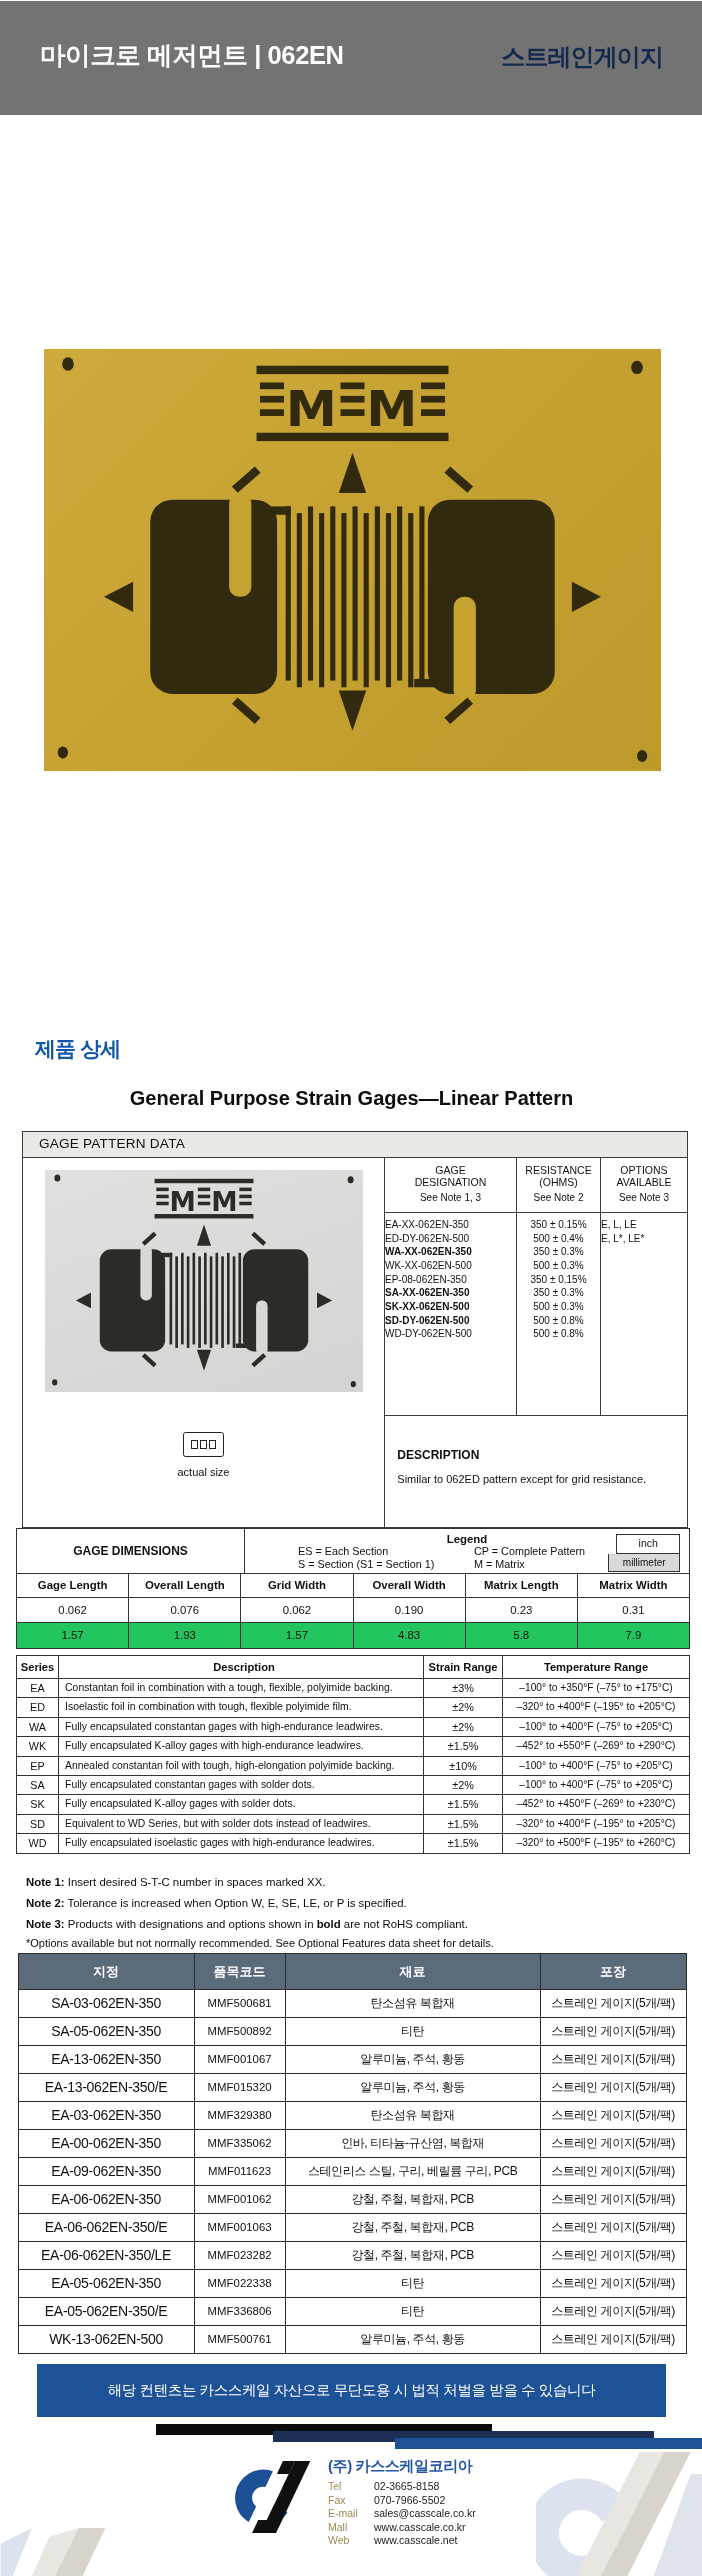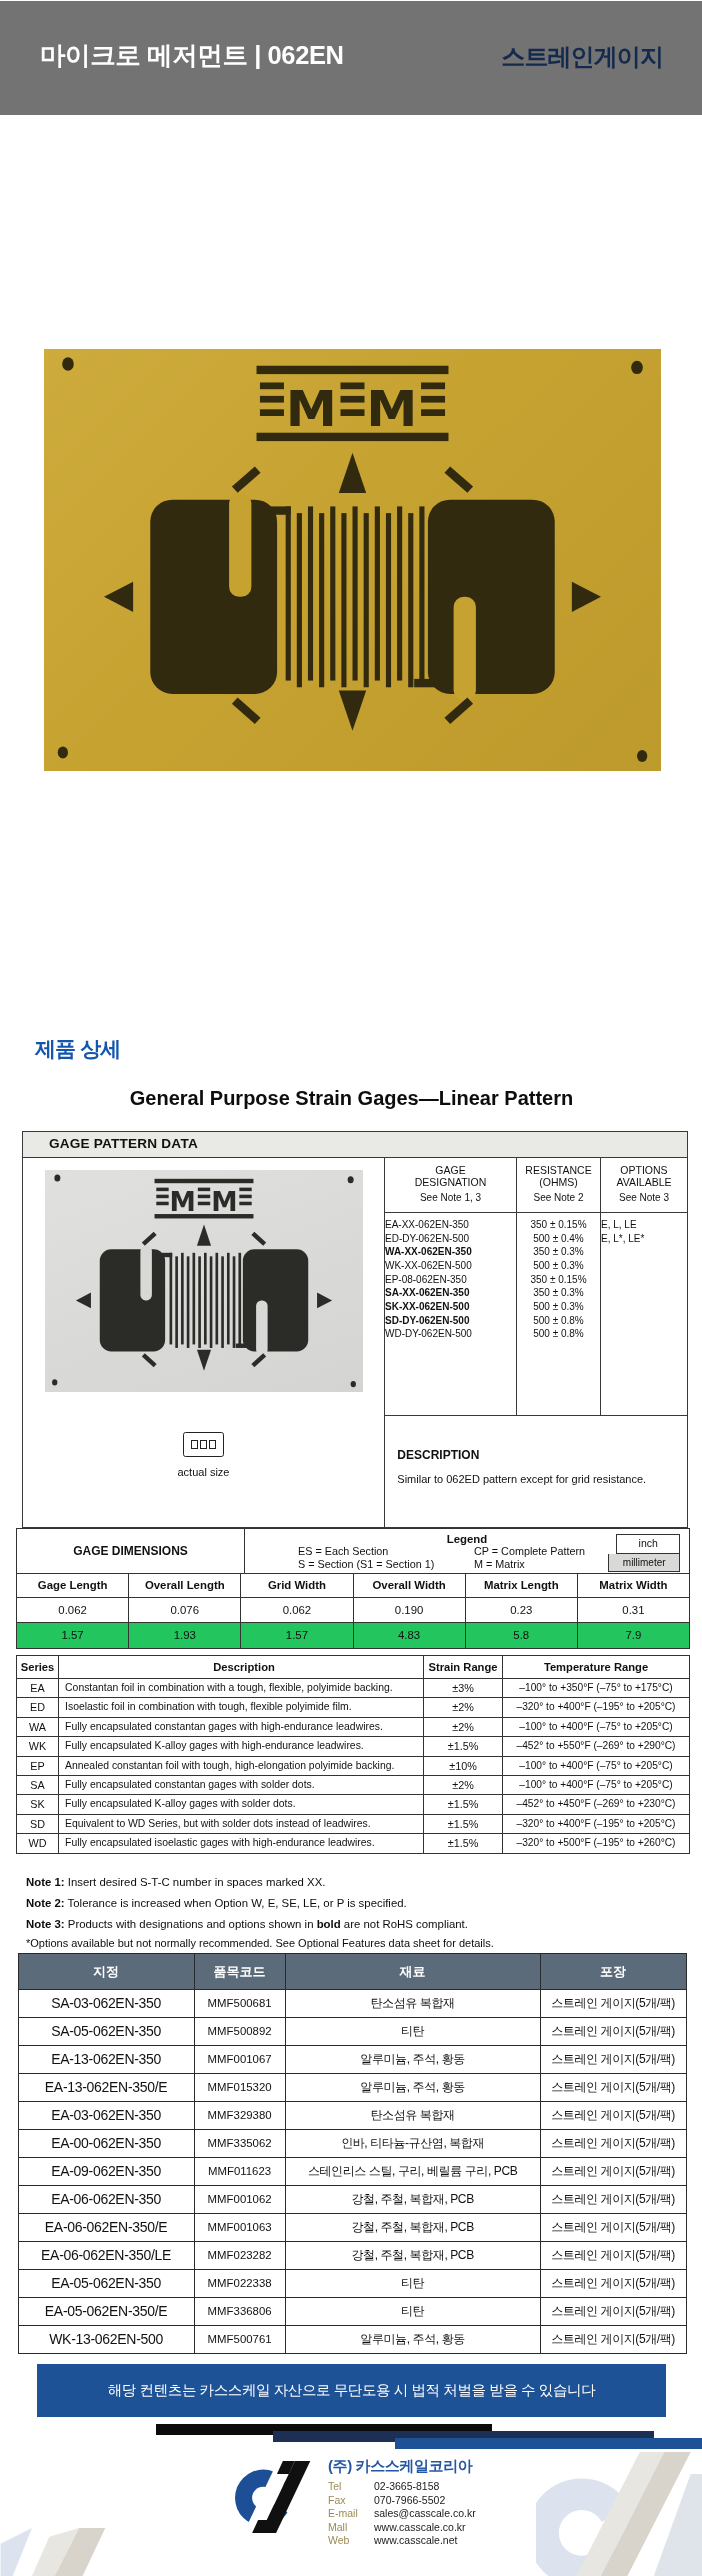--- a/index.html
+++ b/index.html
@@ -12,21 +12,21 @@
   
   .gold{position:absolute;left:44px;top:349px;width:617px;height:422px;
         background:linear-gradient(135deg,#cdab3c 0%,#c6a231 45%,#bd9a2c 100%);color:#322a0f;}
   .gold svg{display:block;width:617px;height:422px;}
   
   .sec-title{position:absolute;left:35px;top:1035px;font-size:21px;font-weight:bold;color:#1456ac;letter-spacing:-0.9px;}
   .sheet-title{position:absolute;left:0;top:1087px;width:703px;text-align:center;font-size:20px;font-weight:bold;color:#0d0d0d;}
   
   .pbox{position:absolute;left:22px;top:1131px;width:666px;height:397px;border:1.3px solid #3a3a3a;box-sizing:border-box;background:#fff;}
   .pband{height:24.6px;line-height:24.6px;background:#e9e9e5;border-bottom:1.3px solid #3a3a3a;
-         font-size:13.6px;font-weight:bold;padding-left:26px;letter-spacing:0.2px;}
+         font-size:13.6px;font-weight:normal;padding-left:16px;letter-spacing:0.2px;}
   .pbody{display:flex;height:370px;}
   .pleft{width:362px;border-right:1.2px solid #3a3a3a;box-sizing:border-box;}
   .photo{width:318px;height:222px;margin:12.3px auto 0;background:linear-gradient(160deg,#e0e0de,#d4d4d2);color:#2b2b28;}
   .photo svg{display:block;width:318px;height:222px;}
   .sizeicon{width:39px;height:23px;border:1.4px solid #222;border-radius:2.6px;margin:40px auto 0;
             display:flex;align-items:center;justify-content:center;gap:1.8px;}
   .sizeicon i{display:block;width:7px;height:8.8px;border:1.1px solid #222;box-sizing:border-box;}
   .sizecap{text-align:center;font-size:11px;margin-top:8.8px;}
   .pright{flex:1;display:flex;flex-direction:column;}
   .pheads{display:flex;height:54px;border-bottom:1.2px solid #3a3a3a;}

